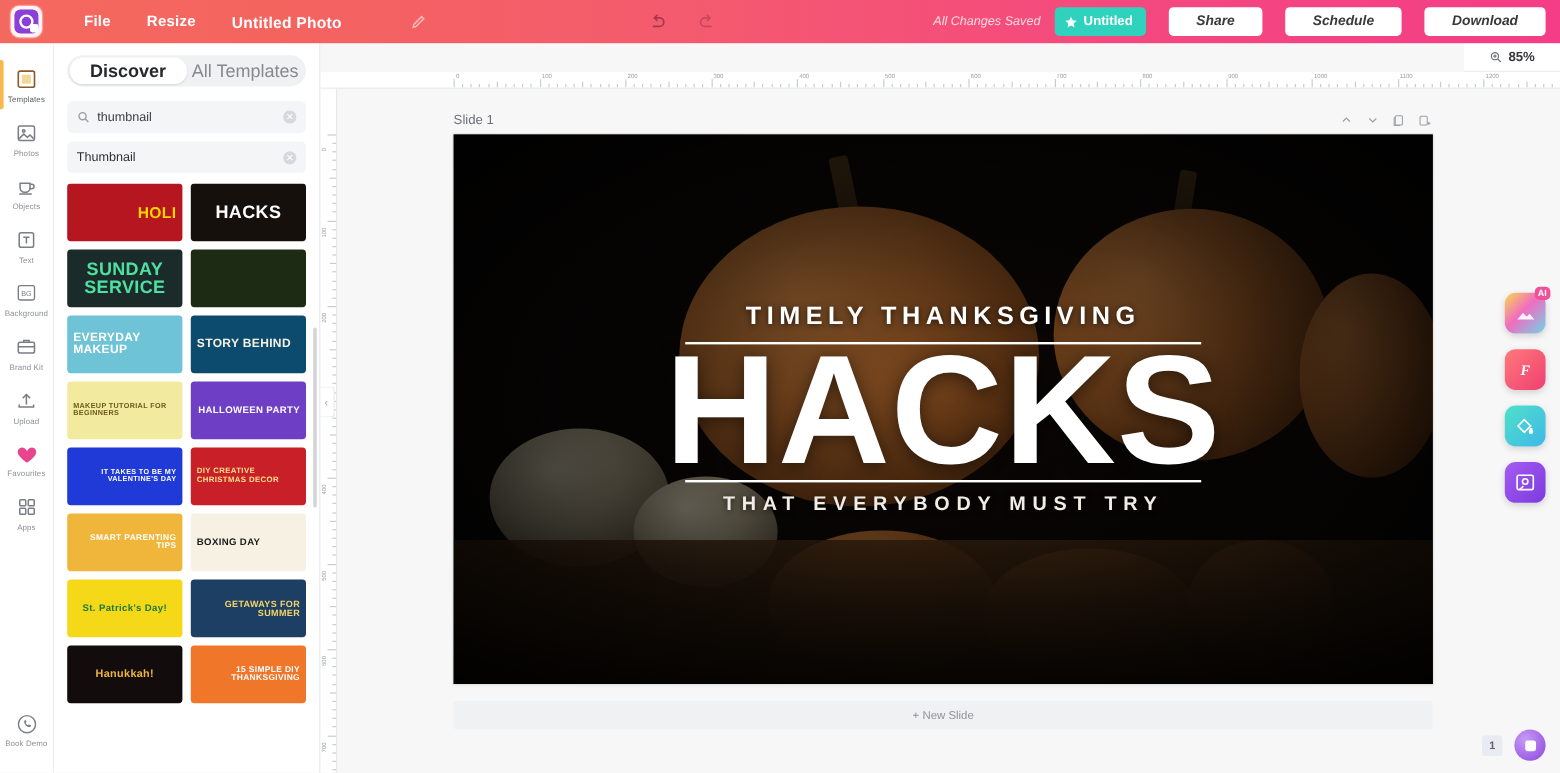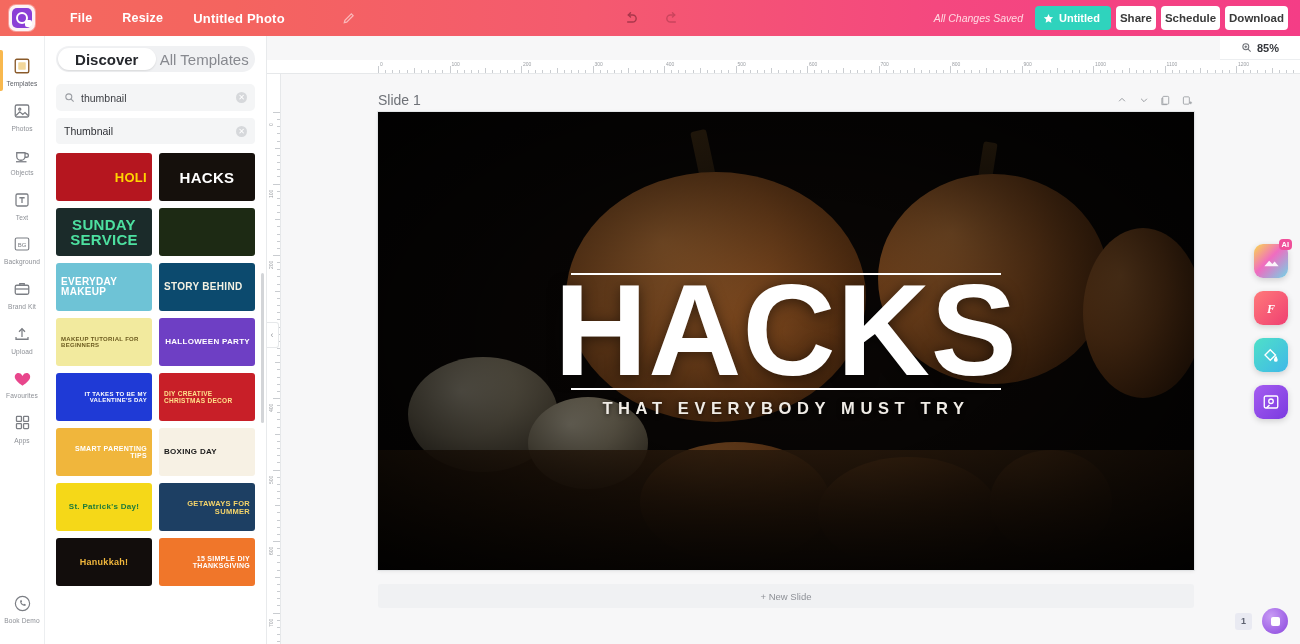--- a/index.html
+++ b/index.html
@@ -53,22 +53,23 @@
     color: #ffd9e2; font-size: 10.5px; font-style: italic; margin-right: 12px;
     white-space: nowrap;
   }
   .btn-upgrade {
     background: #2fd3bd; color: #fff; font-size: 11px; font-weight: bold;
     border-radius: 4px; padding: 6px 11px 6px 8px; display: flex; align-items: center;
     gap: 5px; cursor: pointer; white-space: nowrap;
   }
   .btn-white {
     background: #fff; color: #3a3a3a; font-size: 11.5px; font-weight: bold;
-    border-radius: 4px; padding: 6px 4px; margin-left: 5px; cursor: pointer;
+    border-radius: 4px; padding: 6px 23px; margin-left: 19px; cursor: pointer;
     white-space: nowrap;
+    font-style: italic;
   }
   .btn-white.last { margin-right: 12px; }
 
   
   .rail {
     position: absolute; left: 0; top: 36px; width: 45px; height: 608px;
     background: #fff; border-right: 1px solid #eceef0; z-index: 30;
     display: flex; flex-direction: column; align-items: center; padding-top: 12px;
   }
   .rail-item {
@@ -176,21 +177,21 @@
 
   
   .stage {
     position: absolute; left: 281px; top: 74px; width: 1019px; height: 570px;
     background: #f7f7f8; z-index: 10;
   }
   .slide-head {
     position: absolute; left: 97px; top: 16px; width: 816px; height: 20px;
     display: flex; align-items: center;
   }
-  .slide-head .sname { font-size: 14px; color: #6e7177; }
+  .slide-head .sname { font-size: 11px; color: #6e7177; }
   .slide-head .icons { margin-left: auto; display: flex; gap: 9px; align-items: center; }
   .slide-head .ic {
     width: 13px; height: 13px; display: flex; align-items: center;
     justify-content: center; color: #9b9ea3; cursor: pointer;
   }
 
   .canvas {
     position: absolute; left: 97px; top: 38px; width: 816px; height: 458px;
     background: #0d0907; overflow: hidden;
     box-shadow: 0 0 0 1px #e2e4e6, 0 1px 4px rgba(0,0,0,.09);
@@ -773,20 +774,21 @@
       <div class="pump pale" style="left:30px; top:245px; width:150px; height:115px;"></div>
       <div class="pump pale" style="left:150px; top:285px; width:120px; height:92px;"></div>
       <div class="pump" style="left:262px; top:330px; width:190px; height:120px;"></div>
       <div class="pump" style="left:440px; top:345px; width:180px; height:112px;"></div>
       <div class="pump" style="left:612px; top:338px; width:122px; height:104px;"></div>
       <div class="pump" style="left:705px; top:116px; width:120px; height:170px;"></div>
       <div class="tabletop"></div>
       <div class="vignette"></div>
 
       <div class="design">
+        <div class="d-top">TIMELY THANKSGIVING</div>
         <div class="d-rule"></div>
         <div class="d-main">HACKS</div>
         <div class="d-rule b"></div>
         <div class="d-bot">THAT EVERYBODY MUST TRY</div>
       </div>
     </div>
 
     <div class="newslide">+ New Slide</div>
   </div>
 

